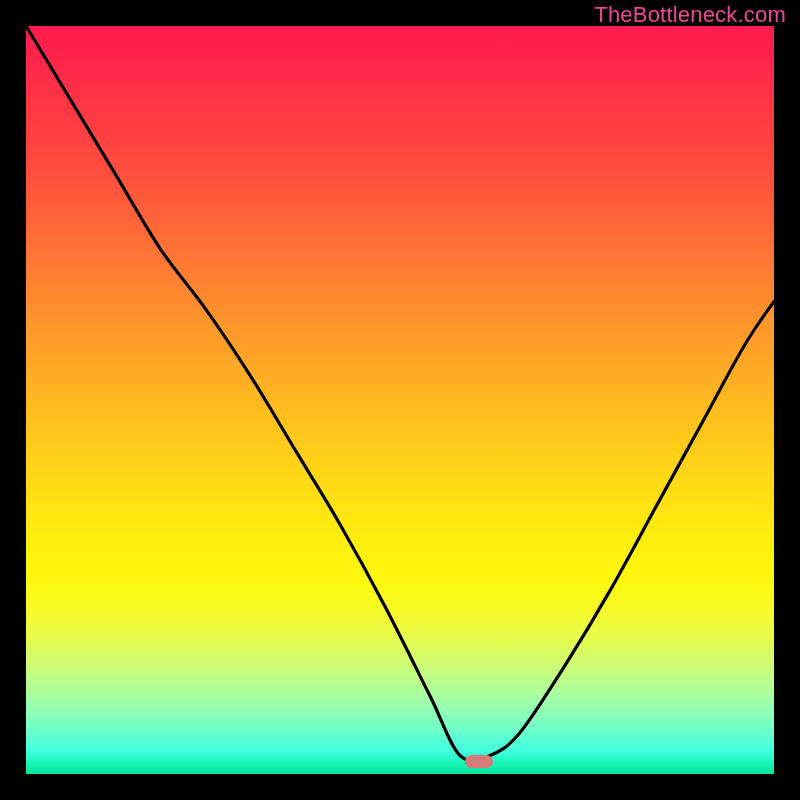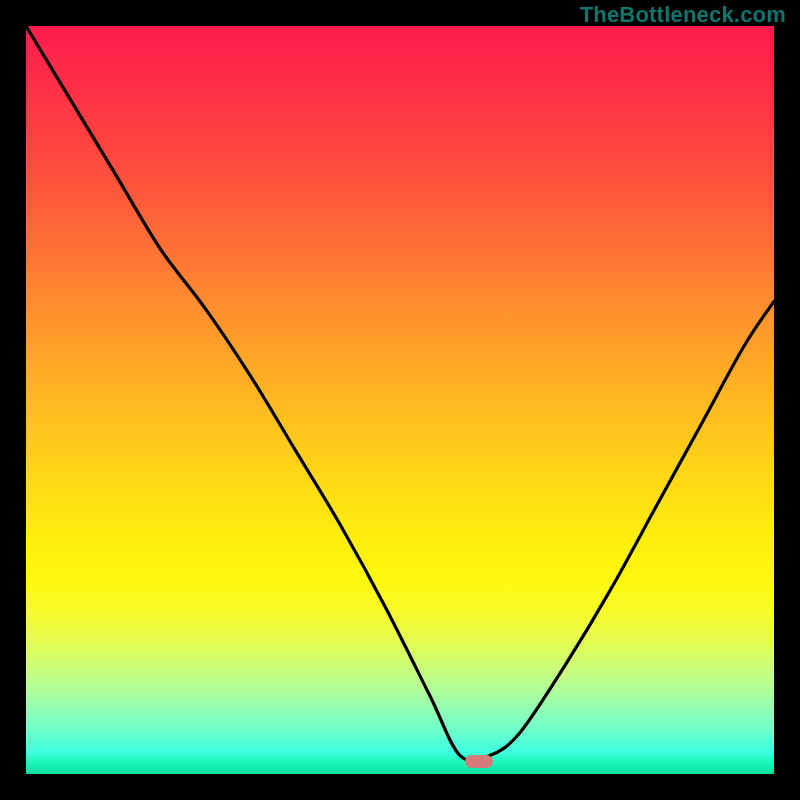--- a/index.html
+++ b/index.html
@@ -16,23 +16,23 @@
     top: 0;
     left: 0;
     width: 800px;
     height: 800px;
     background: #000;
   }
   .watermark {
     position: absolute;
     top: 2px;
     right: 14px;
-    color: #0f766e;
+    color: #ec4899;
     font-size: 22px;
-    font-weight: 700;
+    font-weight: 400;
     letter-spacing: 0.2px;
   }
   
   .plot {
     position: absolute;
     top: 26px;
     left: 26px;
     width: 748px;
     height: 748px;
   }

